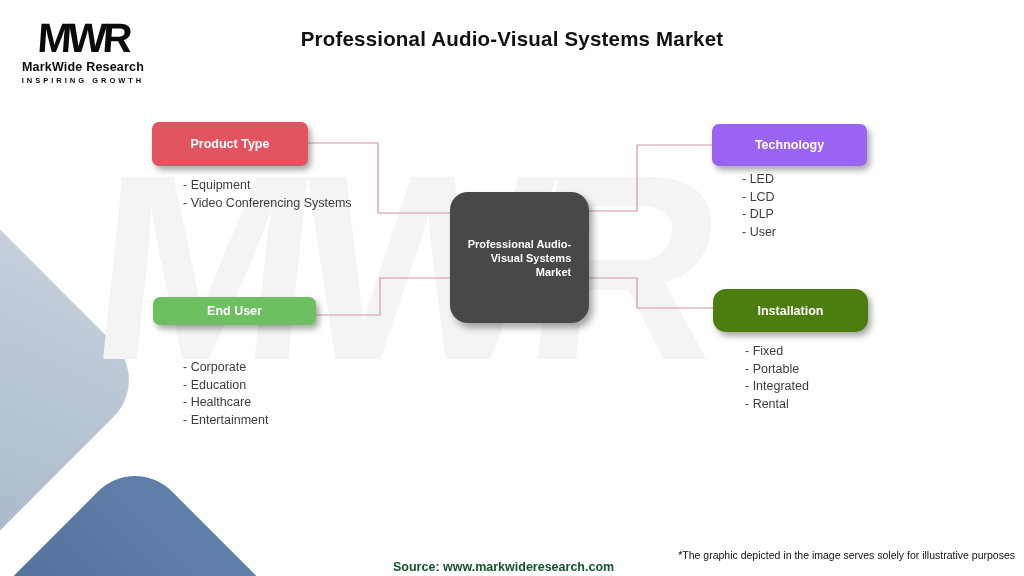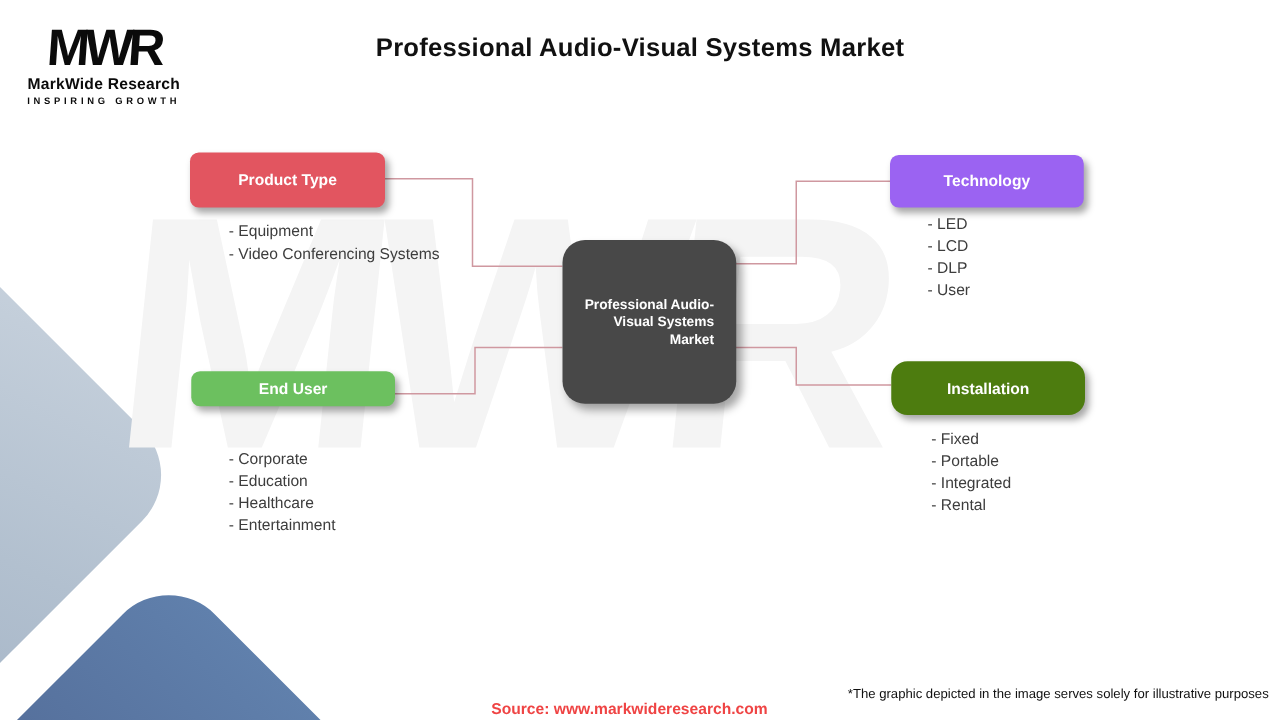--- a/index.html
+++ b/index.html
@@ -68,21 +68,21 @@
   #box-enduser      {left:153px;top:297px;width:163px;height:28px;}
   #box-installation {left:713px;top:289px;width:155px;height:43px;}
   
   #list-product      {left:183px;top:177px;}
   #list-technology   {left:742px;top:171px;}
   #list-enduser      {left:183px;top:359px;}
   #list-installation {left:745px;top:343px;}
   
   .source-line{
     position:absolute;left:393px;top:560px;z-index:2;
-    font-size:12.5px;font-weight:700;color:#ef4444;
+    font-size:12.5px;font-weight:700;color:#14532d;
   }
   .disclaimer{
     position:absolute;right:9px;top:549px;z-index:2;
     font-size:10.5px;color:#111111;
   }
 </style>
 </head>
 <body>
 
 <div class="diamond diamond-light"></div>

